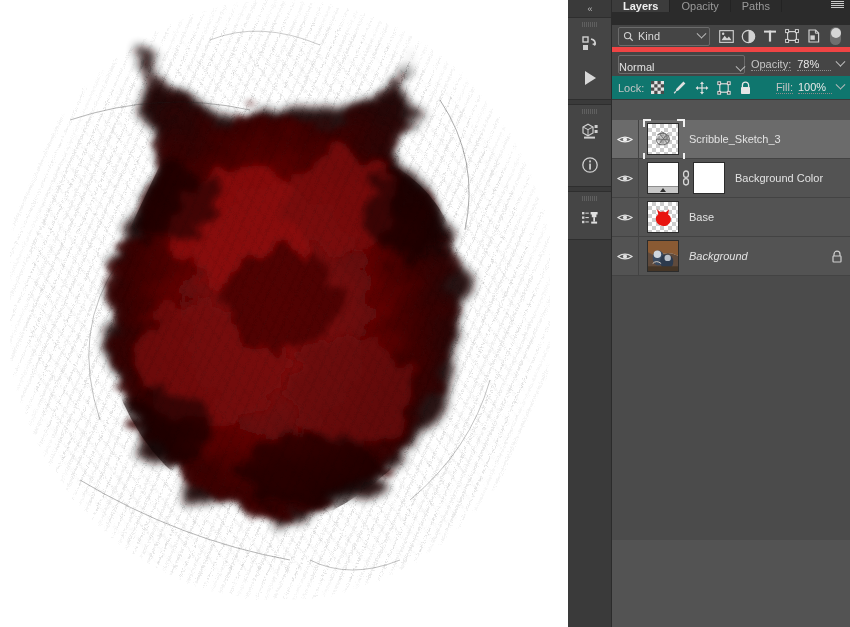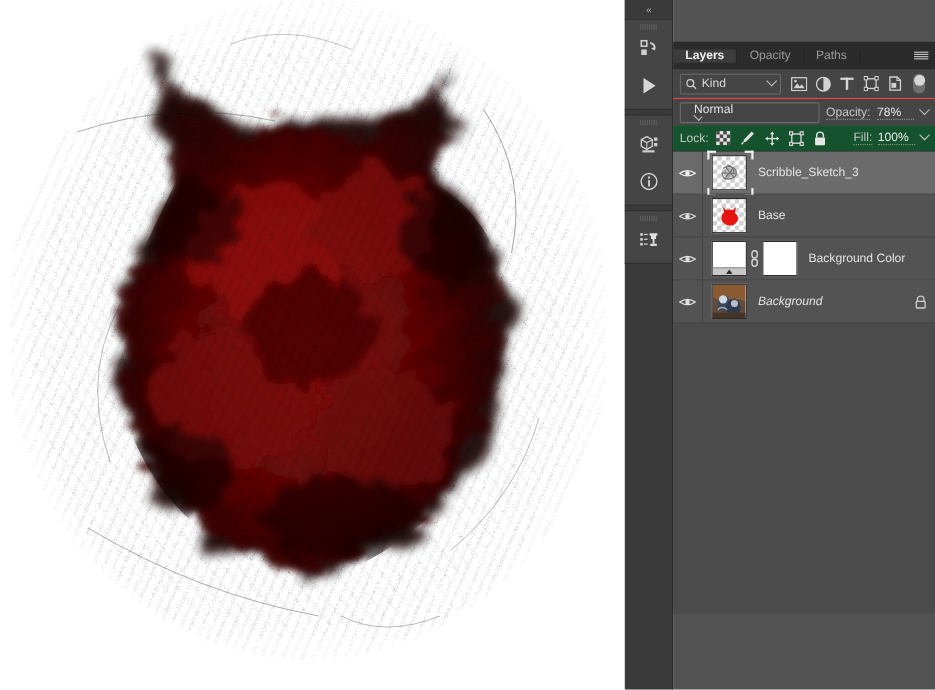--- a/index.html
+++ b/index.html
@@ -63,21 +63,21 @@
     width: 238px; height: 627px;
     background: #535353;
     color: #d4d4d4;
     font-size: 11px;
   }
 
   
   #tabbar {
     position: relative; height: 25px;
     background: #2b2b2b;
-    display: flex; align-items: center; margin-top: 38px;
+    display: flex; align-items: flex-start;
   }
   .tab {
     padding: 0 11px; display: flex; align-items: center;
     font-size: 11px; color: #9a9a9a;
     background: #2b2b2b;
     border-right: 1px solid #232323;
     cursor: pointer;
   }
   .tab.active {
     background: #3c3c3c; color: #f0f0f0; font-weight: bold;
@@ -88,21 +88,21 @@
     cursor: pointer;
   }
   #panel-menu i {
     display: block; width: 13px; height: 1px; background: #c9c9c9; margin: 1px 0;
   }
 
   
   #filter-row {
     height: 27px; background: #454545;
     display: flex; align-items: center; padding: 0 6px;
-    border-bottom: 1px solid #ef4444;
+    border-bottom: 5px solid #ef4444;
   }
   #kind-select {
     width: 92px; height: 19px;
     background: #454545; border: 1px solid #6b6b6b; border-radius: 2px;
     display: flex; align-items: center; padding: 0 4px; gap: 4px;
     cursor: pointer;
   }
   #kind-select .lbl { flex: 1; font-size: 11px; color: #d8d8d8; }
   .chev-thin {
     width: 7px; height: 7px; border-right: 1px solid #bdbdbd;
@@ -123,56 +123,55 @@
   }
 
   
   #blend-row {
     height: 24px; background: #454545;
     display: flex; align-items: center; padding: 0 6px; gap: 6px;
   }
   #blend-select {
     width: 132px; height: 19px;
     background: #454545; border: 1px solid #6b6b6b; border-radius: 2px;
-    display: flex; align-items: flex-start; padding: 0 12px;
-    cursor: pointer;
-    flex-direction: column;
+    display: flex; align-items: flex-end; padding: 0 0;
+    cursor: pointer;
   }
   #blend-select .lbl { flex: 1; font-size: 11px; color: #e0e0e0; }
   .scrub-label {
     font-size: 11px; color: #c5c5c5; border-bottom: 1px dotted #8d8d8d;
     cursor: ew-resize;
   }
   .scrub-value {
     font-size: 11px; color: #e8e8e8; border-bottom: 1px dotted #8d8d8d;
     min-width: 34px; cursor: ew-resize;
   }
 
   
   #lock-row {
-    height: 24px; background: #14532d;
+    height: 24px; background: #0f766e;
     display: flex; align-items: center; padding: 0 6px; gap: 5px;
     border-bottom: 1px solid #393939;
   }
   .lock-icon {
     width: 17px; height: 17px; display: flex; align-items: center; justify-content: center;
     cursor: pointer;
   }
 
   
   #layer-list { background: #535353; }
   .layer-row {
     position: relative;
     height: 39px;
     display: flex; align-items: center;
     background: #535353;
     border-bottom: 1px solid #434343;
     cursor: pointer;
   }
-  .layer-row.selected { background: #6b6b6b; }
+  .layer-row.selected { background: #6b6b6b; margin-top: 20px; }
   .eye-cell {
     width: 27px; height: 100%;
     display: flex; align-items: center; justify-content: center;
     border-right: 1px solid #434343;
     cursor: pointer;
   }
   .thumb-wrap {
     position: relative; margin-left: 8px;
     width: 32px; height: 32px;
     display: flex; align-items: center; justify-content: center;
@@ -603,51 +602,51 @@
       </div>
 
       <div class="layer-row">
         <div class="eye-cell">
           <svg width="16" height="11" viewBox="0 0 18 12">
             <path d="M1,6 Q9,0.6 17,6 Q9,11.4 1,6 Z" fill="none" stroke="#e0e0e0" stroke-width="1.2"></path>
             <circle cx="9" cy="6" r="2.3" fill="#e0e0e0"></circle>
           </svg>
         </div>
         <div class="thumb-wrap">
+          <div class="adj-thumb">
+            <div class="strip"></div>
+          </div>
+        </div>
+        <div class="link-icon">
+          <svg width="10" height="16" viewBox="0 0 10 16">
+            <rect x="2.6" y="1" width="4.8" height="6.4" rx="2.4" fill="none" stroke="#d6d6d6" stroke-width="1.3"></rect>
+            <rect x="2.6" y="8.6" width="4.8" height="6.4" rx="2.4" fill="none" stroke="#d6d6d6" stroke-width="1.3"></rect>
+          </svg>
+        </div>
+        <div class="mask-thumb"></div>
+        <div class="layer-name">Background Color</div>
+      </div>
+
+      <div class="layer-row">
+        <div class="eye-cell">
+          <svg width="16" height="11" viewBox="0 0 18 12">
+            <path d="M1,6 Q9,0.6 17,6 Q9,11.4 1,6 Z" fill="none" stroke="#e0e0e0" stroke-width="1.2"></path>
+            <circle cx="9" cy="6" r="2.3" fill="#e0e0e0"></circle>
+          </svg>
+        </div>
+        <div class="thumb-wrap">
           <div class="thumb">
             <svg viewBox="0 0 32 32">
               <path d="M11,13 L9.6,7.6 L13,10.6 Q16,9.6 19,10.8 L22.4,7.6 L21.4,13.4
                        Q24.6,15.6 24.4,19 Q24,23 20,25 Q16,26.6 12.6,24.6
                        Q8.6,22.4 8.4,18.6 Q8.2,15 11,13 Z" fill="#e8140f"></path>
             </svg>
           </div>
         </div>
         <div class="layer-name">Base</div>
-      </div>
-
-      <div class="layer-row">
-        <div class="eye-cell">
-          <svg width="16" height="11" viewBox="0 0 18 12">
-            <path d="M1,6 Q9,0.6 17,6 Q9,11.4 1,6 Z" fill="none" stroke="#e0e0e0" stroke-width="1.2"></path>
-            <circle cx="9" cy="6" r="2.3" fill="#e0e0e0"></circle>
-          </svg>
-        </div>
-        <div class="thumb-wrap">
-          <div class="adj-thumb">
-            <div class="strip"></div>
-          </div>
-        </div>
-        <div class="link-icon">
-          <svg width="10" height="16" viewBox="0 0 10 16">
-            <rect x="2.6" y="1" width="4.8" height="6.4" rx="2.4" fill="none" stroke="#d6d6d6" stroke-width="1.3"></rect>
-            <rect x="2.6" y="8.6" width="4.8" height="6.4" rx="2.4" fill="none" stroke="#d6d6d6" stroke-width="1.3"></rect>
-          </svg>
-        </div>
-        <div class="mask-thumb"></div>
-        <div class="layer-name">Background Color</div>
       </div>
 
       <div class="layer-row">
         <div class="eye-cell">
           <svg width="16" height="11" viewBox="0 0 18 12">
             <path d="M1,6 Q9,0.6 17,6 Q9,11.4 1,6 Z" fill="none" stroke="#e0e0e0" stroke-width="1.2"></path>
             <circle cx="9" cy="6" r="2.3" fill="#e0e0e0"></circle>
           </svg>
         </div>
         <div class="thumb-wrap">

